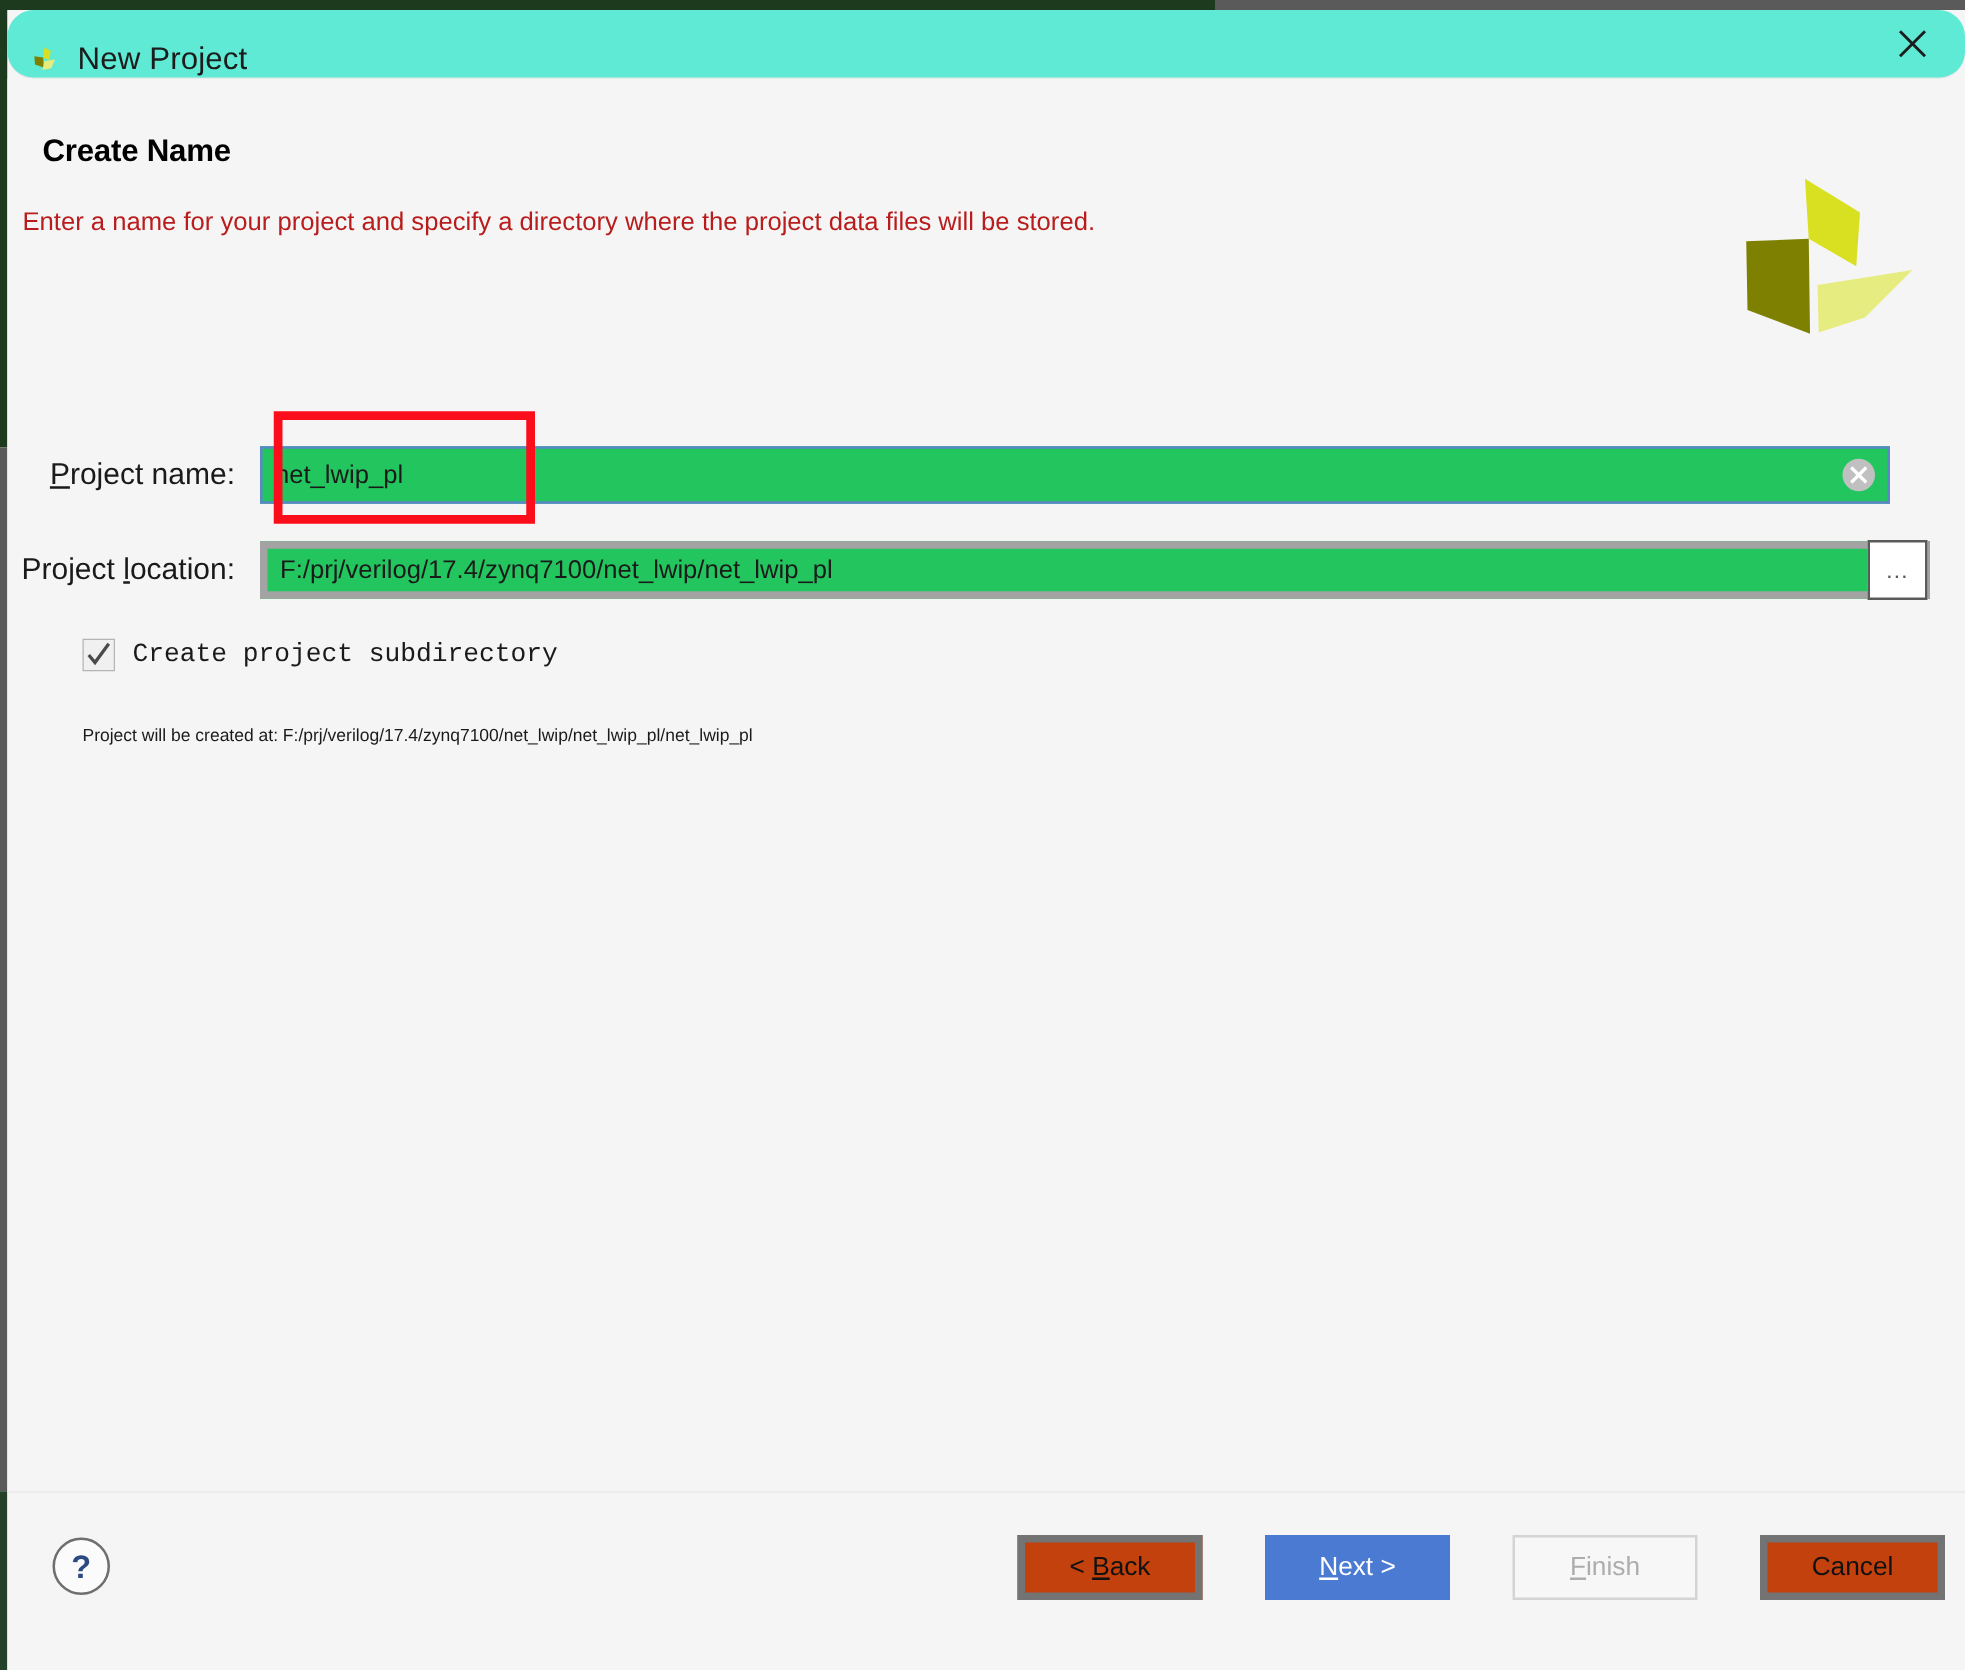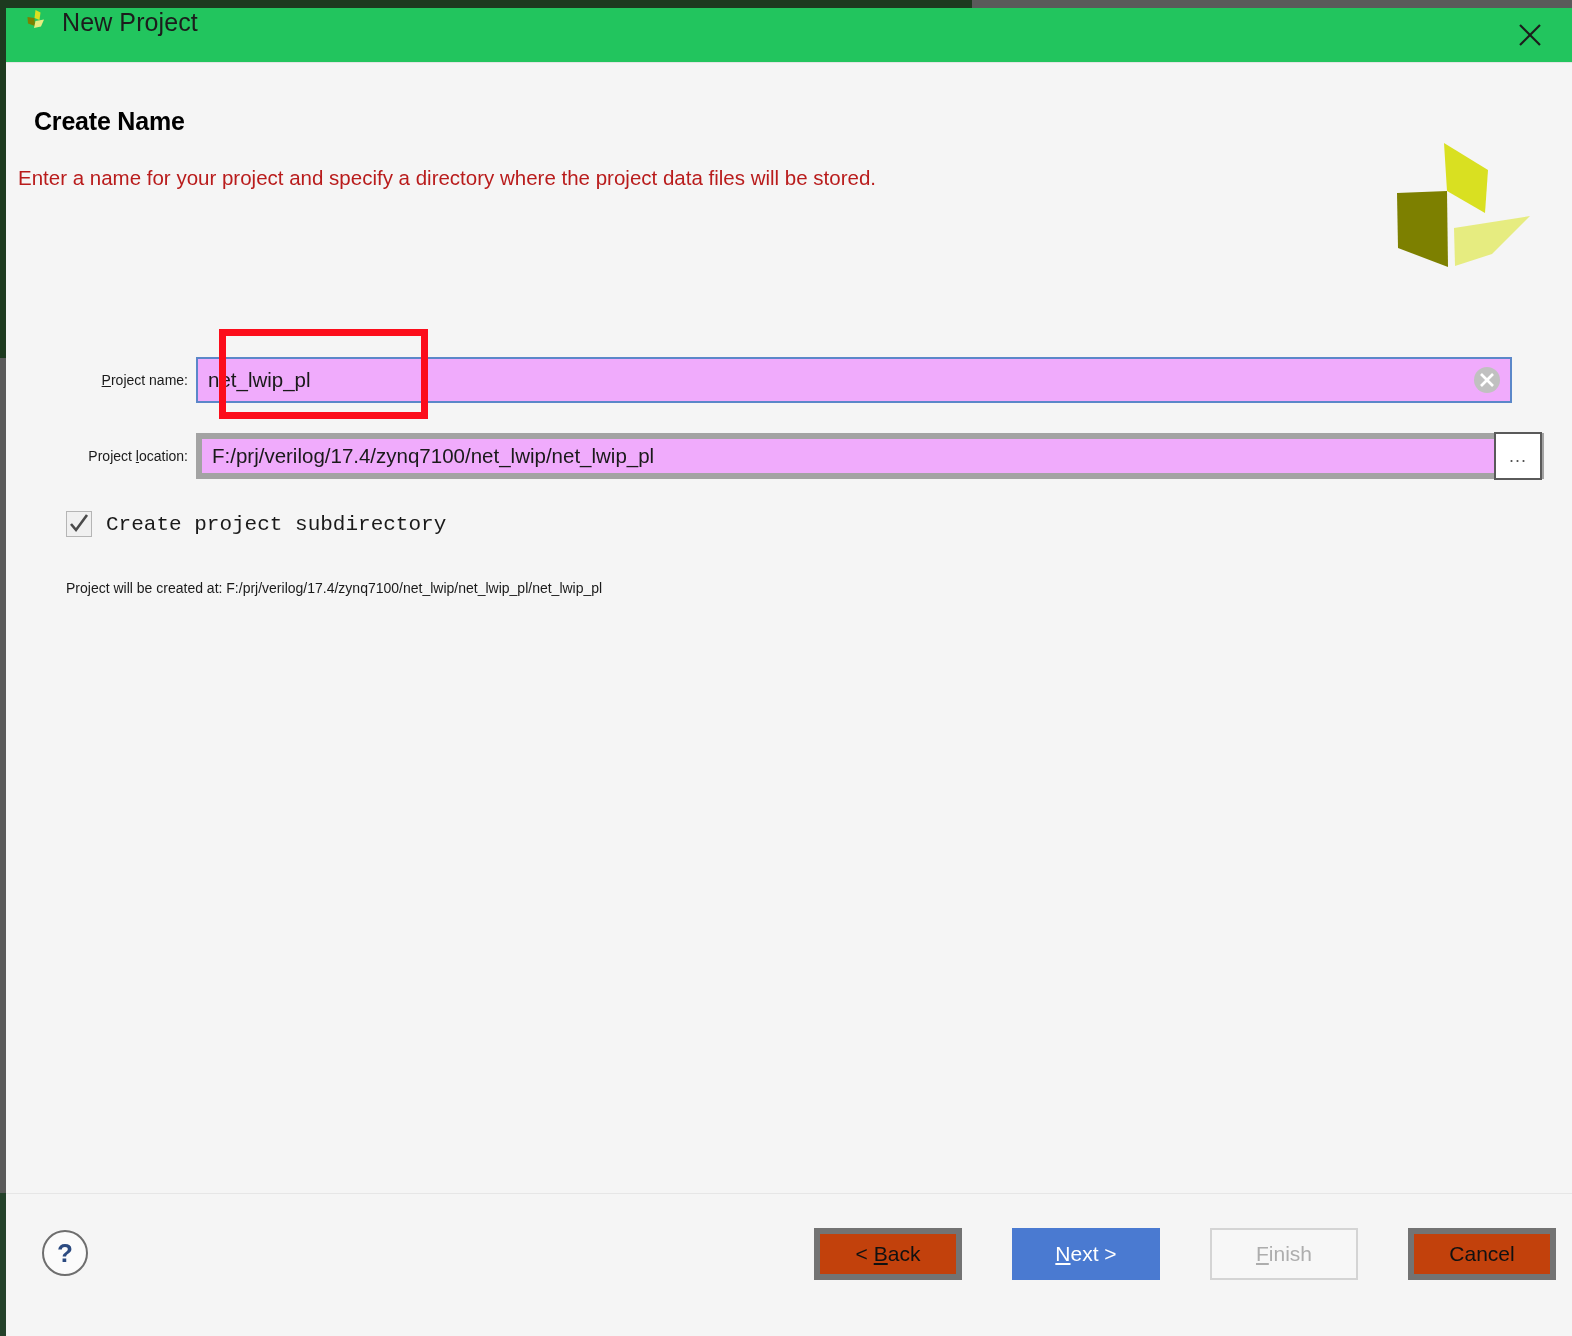--- a/index.html
+++ b/index.html
@@ -54,26 +54,27 @@
     width: 1566px;
     height: 1328px;
     background: #f5f5f5;
     display: flex;
     flex-direction: column;
   }
 
   
   #titlebar {
     height: 54px;
-    background: #22c55e;
+    background: #5eead4;
     border-bottom: 1px solid #e4e4e4;
     display: flex;
-    align-items: flex-start;
+    align-items: flex-end;
     flex: none;
     position: relative;
+    border-radius: 21px;
   }
   #titlebar-icon {
     margin-left: 18px;
     width: 26px;
     height: 26px;
     position: relative;
     flex: none;
   }
   #titlebar-title {
     margin-left: 12px;
@@ -136,31 +137,31 @@
     right: 0;
     display: flex;
     align-items: center;
   }
   #row-project-name { top: 288px; height: 58px; }
   #row-project-location { top: 365px; height: 56px; }
 
   .field-label {
     width: 182px;
     text-align: right;
-    padding-right: 8px;
-    font-size: 14px;
+    padding-right: 20px;
+    font-size: 24px;
     color: #1a1a1a;
     white-space: nowrap;
     flex: none;
   }
   .field-label u { text-decoration: underline; }
 
   .text-input {
     position: relative;
-    background: #f0abfc;
+    background: #22c55e;
     height: 46px;
     display: flex;
     align-items: center;
     box-sizing: border-box;
   }
   #project-name-input {
     flex: 1 1 auto;
     margin-right: 60px;
     border: 2px solid #5b87c9;
   }

